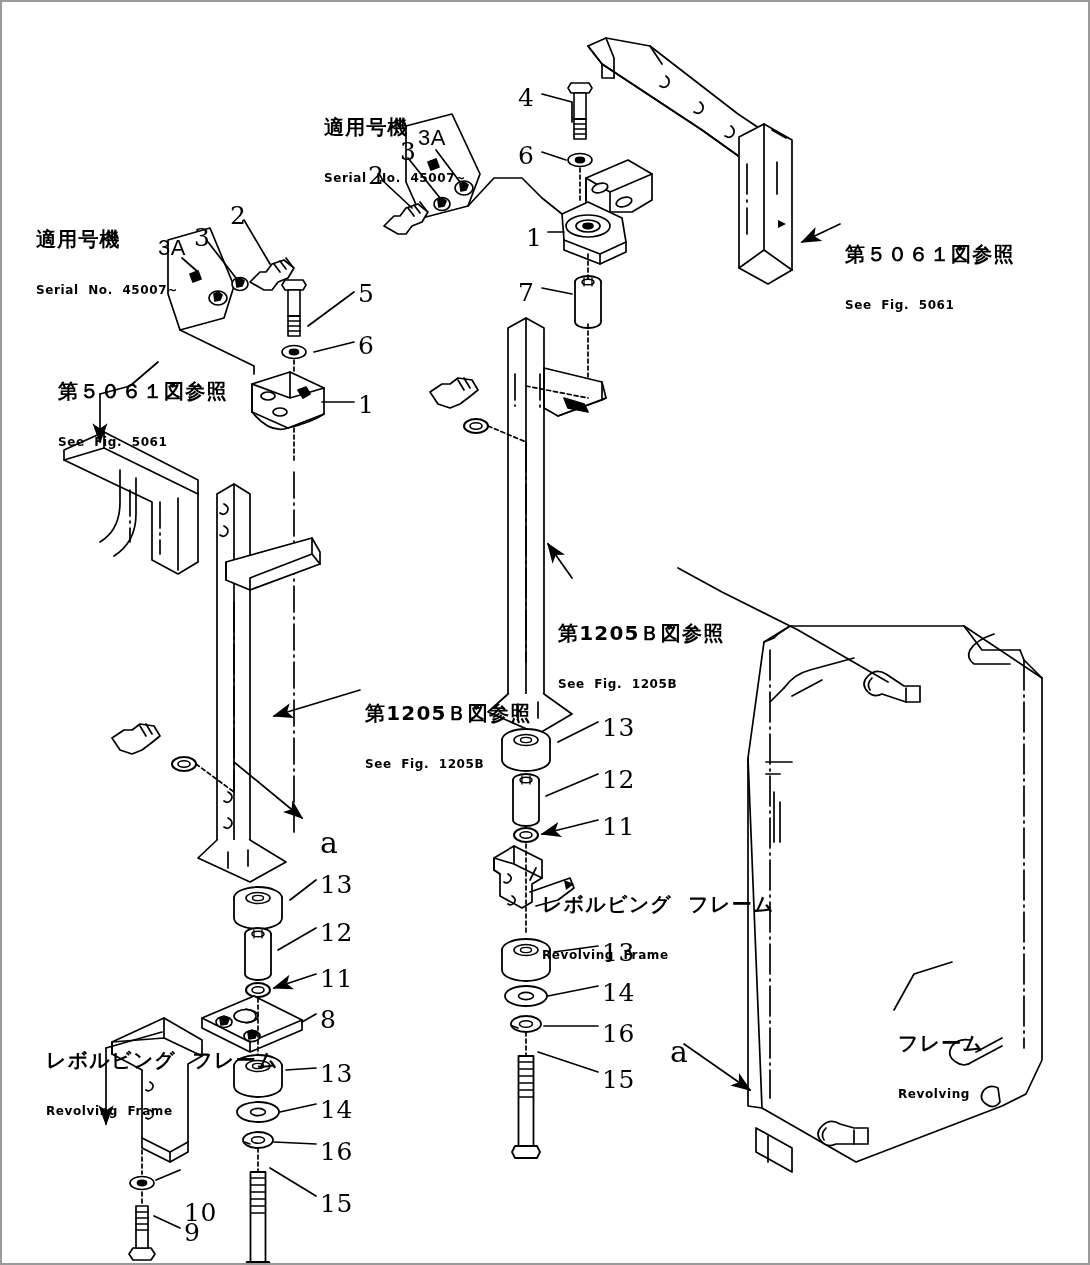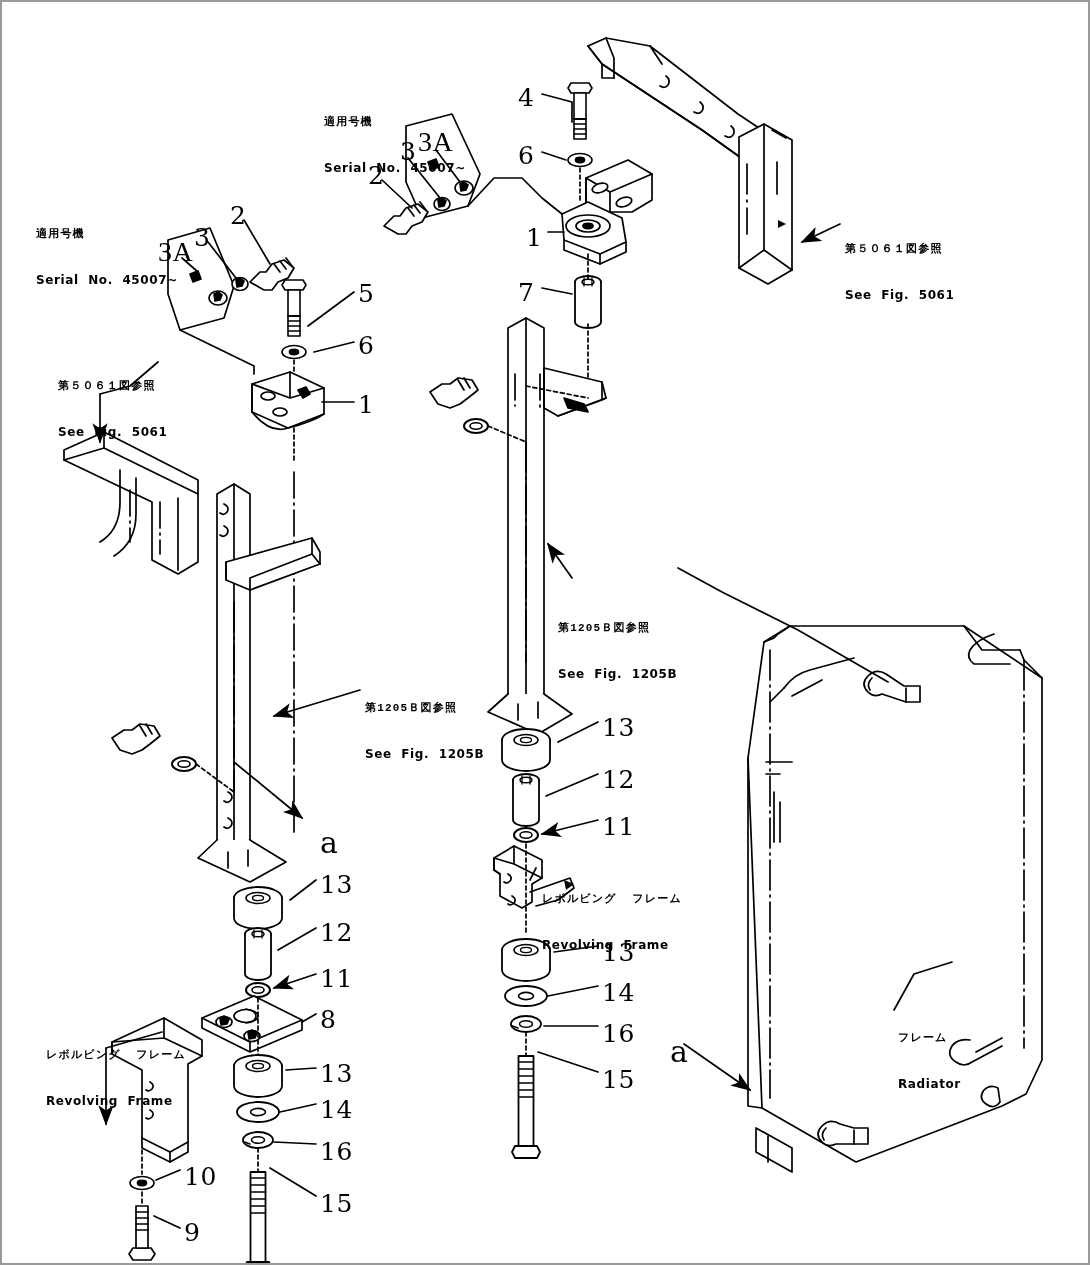--- a/index.html
+++ b/index.html
@@ -21,29 +21,29 @@
     white-space:pre;
     line-height:1.12;
     letter-spacing:0.5px;
   }
   .callout{
     font-size:25px;
     font-weight:400;
     font-family:"DejaVu Serif","Liberation Serif",serif;
   }
   .noteblk{font-size:15px;font-weight:700;}
-  .noteblk .jp{font-size:11px;letter-spacing:1.2px;display:block;font-family:Liberation Mono, monospace;}
+  .noteblk .jp{font-size:20px;letter-spacing:1.2px;display:block;}
   .noteblk .en{font-size:12px;letter-spacing:0.6px;display:block;}
   .amark{
     font-size:30px;
     font-family:"DejaVu Serif","Liberation Serif",serif;
   }
   .tagbox{
-    font-size:28px;
-    font-family:Liberation Serif, serif;
+    font-size:22px;
+    font-family:Liberation Sans, sans-serif;
   }
 </style>
 </head>
 <body>
 
 <div id="sheet">
 
   <svg id="art" viewBox="0 0 1090 1265" xmlns="http://www.w3.org/2000/svg">
     <defs>
       <marker id="arrH" markerWidth="12" markerHeight="9" refX="11" refY="4.5" orient="auto">
@@ -435,21 +435,21 @@
     <span class="en">Revolving  Frame</span>
   </div>
 
   <div class="lbl noteblk" style="left:540px;top:857px;">
     <span class="jp">レボルビング  フレーム</span>
     <span class="en">Revolving  Frame</span>
   </div>
 
   <div class="lbl noteblk" style="left:896px;top:996px;">
     <span class="jp">フレーム</span>
-    <span class="en">Radiator</span>
+    <span class="en">Revolving</span>
   </div>
 
   <div class="lbl callout" style="left:516px;top:82px;">4</div>
   <div class="lbl callout" style="left:516px;top:140px;">6</div>
   <div class="lbl callout" style="left:366px;top:160px;">2</div>
   <div class="lbl callout" style="left:398px;top:136px;">3</div>
   <div class="lbl tagbox" style="left:416px;top:124px;">3A</div>
   <div class="lbl callout" style="left:524px;top:222px;">1</div>
   <div class="lbl callout" style="left:516px;top:277px;">7</div>
   <div class="lbl callout" style="left:228px;top:200px;">2</div>
@@ -468,19 +468,19 @@
   <div class="lbl callout" style="left:600px;top:1064px;">15</div>
 
   <div class="lbl callout" style="left:318px;top:869px;">13</div>
   <div class="lbl callout" style="left:318px;top:917px;">12</div>
   <div class="lbl callout" style="left:318px;top:963px;">11</div>
   <div class="lbl callout" style="left:318px;top:1004px;">8</div>
   <div class="lbl callout" style="left:318px;top:1058px;">13</div>
   <div class="lbl callout" style="left:318px;top:1094px;">14</div>
   <div class="lbl callout" style="left:318px;top:1136px;">16</div>
   <div class="lbl callout" style="left:318px;top:1188px;">15</div>
-  <div class="lbl callout" style="left:182px;top:1161px;">10</div>
+  <div class="lbl callout" style="left:182px;top:1197px;">10</div>
   <div class="lbl callout" style="left:182px;top:1217px;">9</div>
 
   <div class="lbl amark" style="left:318px;top:824px;">a</div>
   <div class="lbl amark" style="left:668px;top:1033px;">a</div>
 
 </div>
 
 </body></html>

